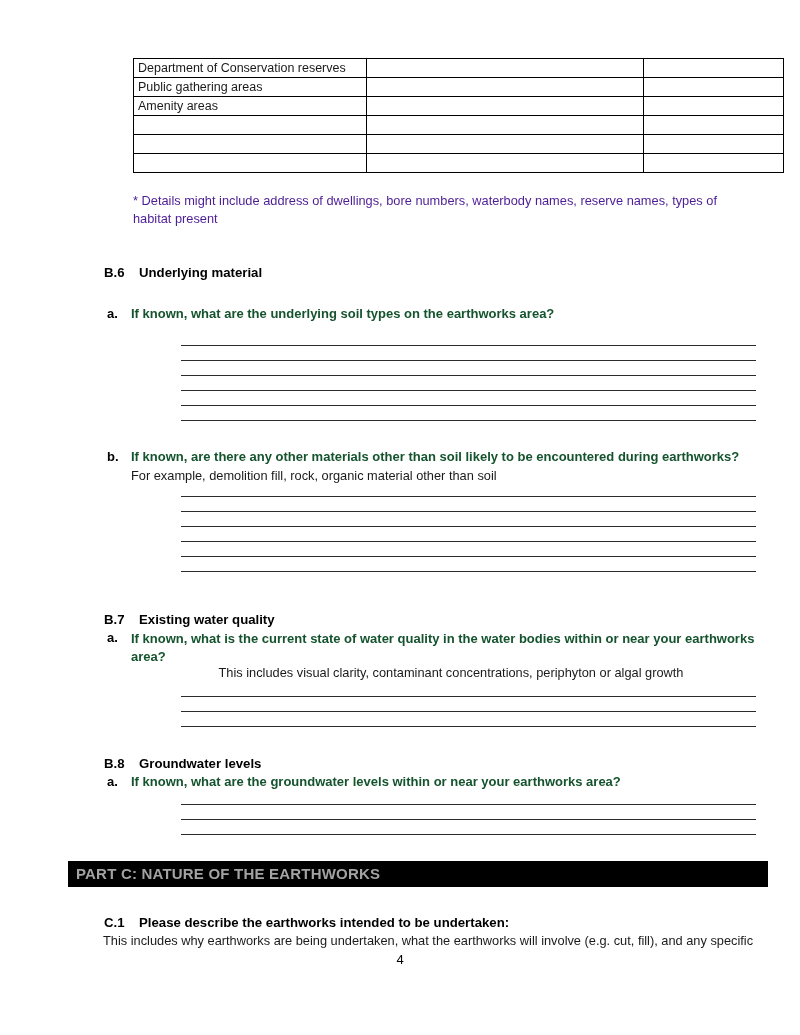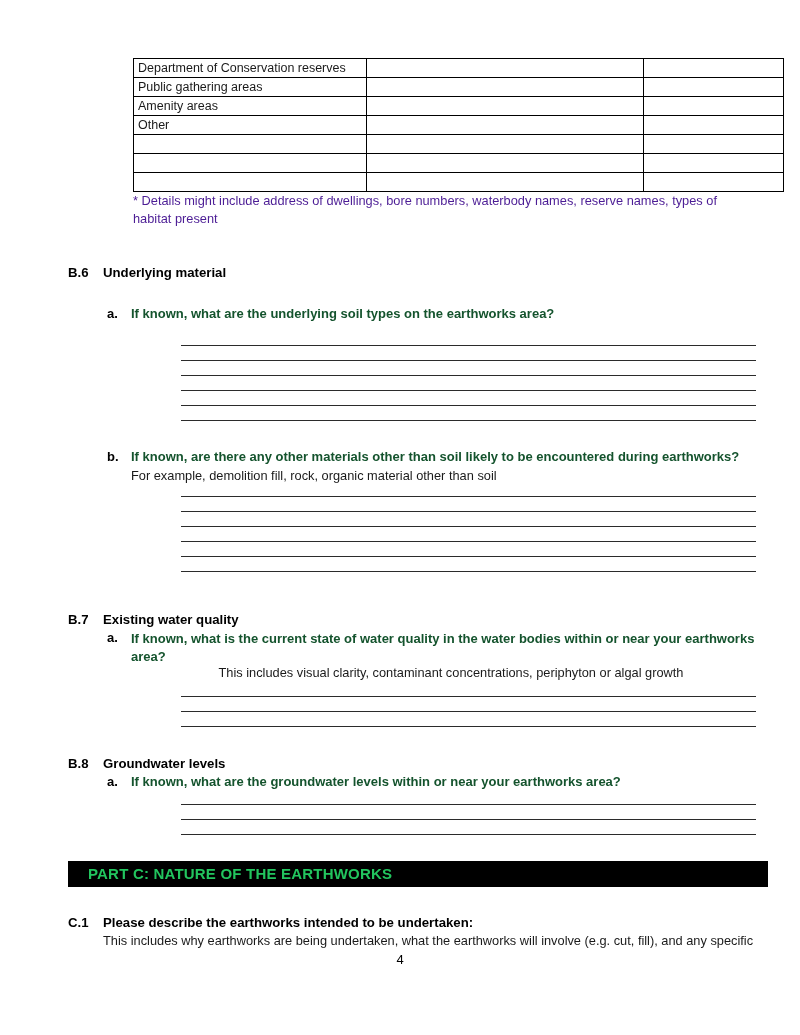--- a/index.html
+++ b/index.html
@@ -53,20 +53,21 @@
     line-height: 18px;
     color: #4c1d95;
   }
 
   
   .sec-head {
     position: absolute;
     font-size: 13.2px;
     font-weight: bold;
     color: #000000;
+    margin-left: 36px;
   }
   .sub-q {
     position: absolute;
     font-size: 13px;
     font-weight: bold;
     color: #14532d;
   }
   .sub-letter {
     position: absolute;
     font-size: 13px;
@@ -90,25 +91,25 @@
   .banner {
     position: absolute;
     left: 68px;
     top: 861px;
     width: 700px;
     height: 26px;
     background: #000000;
   }
   .banner span {
     display: block;
-    color: #22c55e;
+    color: #a3a3a3;
     font-size: 15px;
     font-weight: bold;
     line-height: 26px;
-    padding-left: 20px;
+    padding-left: 8px;
     letter-spacing: 0.2px;
   }
 
   .page-number {
     position: absolute;
     left: 0;
     top: 952px;
     width: 800px;
     text-align: center;
     font-size: 13px;
@@ -128,25 +129,20 @@
           <td class="c2"></td>
           <td class="c3"></td>
         </tr>
         <tr>
           <td class="c1">Public gathering areas</td>
           <td class="c2"></td>
           <td class="c3"></td>
         </tr>
         <tr>
           <td class="c1">Amenity areas</td>
-          <td class="c2"></td>
-          <td class="c3"></td>
-        </tr>
-        <tr>
-          <td class="c1">Other</td>
           <td class="c2"></td>
           <td class="c3"></td>
         </tr>
         <tr>
           <td class="c1"></td>
           <td class="c2"></td>
           <td class="c3"></td>
         </tr>
         <tr>
           <td class="c1"></td>

